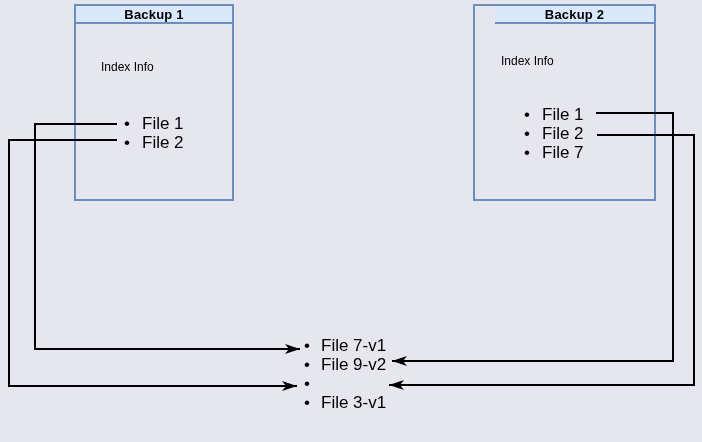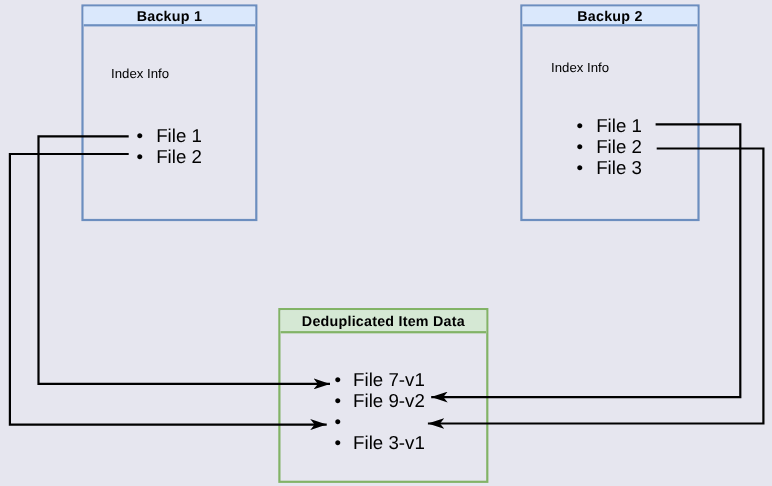--- a/index.html
+++ b/index.html
@@ -84,46 +84,41 @@
     <li>
       <span class="bullet">•</span>
       <span>File 1</span>
     </li>
     <li>
       <span class="bullet">•</span>
       <span>File 2</span>
     </li>
   </ul>
 
-  <div class="node blue" style="left:473px; top:4px; width:159px; height:193px;">
+  <div class="node blue" style="left:473px; top:4px; width:159px; height:193px;padding-left:20px;">
     <div class="node-header">
       <span>Backup 2</span>
     </div>
   </div>
   <div class="floating-label" style="left:501px; top:53px;">Index Info</div>
   <ul class="filelist" style="left:524px; top:105px;">
     <li>
       <span class="bullet">•</span>
       <span>File 1</span>
     </li>
     <li>
       <span class="bullet">•</span>
       <span>File 2</span>
     </li>
     <li>
       <span class="bullet">•</span>
-      <span>File 3</span>
+      <span>File 7</span>
     </li>
   </ul>
 
-  <div class="node green" style="left:253px; top:280px; width:187px; height:155px;">
-    <div class="node-header">
-      <span>Deduplicated Item Data</span>
-    </div>
-  </div>
   <ul class="filelist dedup-list" style="left:304px; top:336px;">
     <li>
       <span class="bullet">•</span>
       <span>File 7-v1</span>
     </li>
     <li>
       <span class="bullet">•</span>
       <span>File 9-v2</span>
     </li>
     <li>

